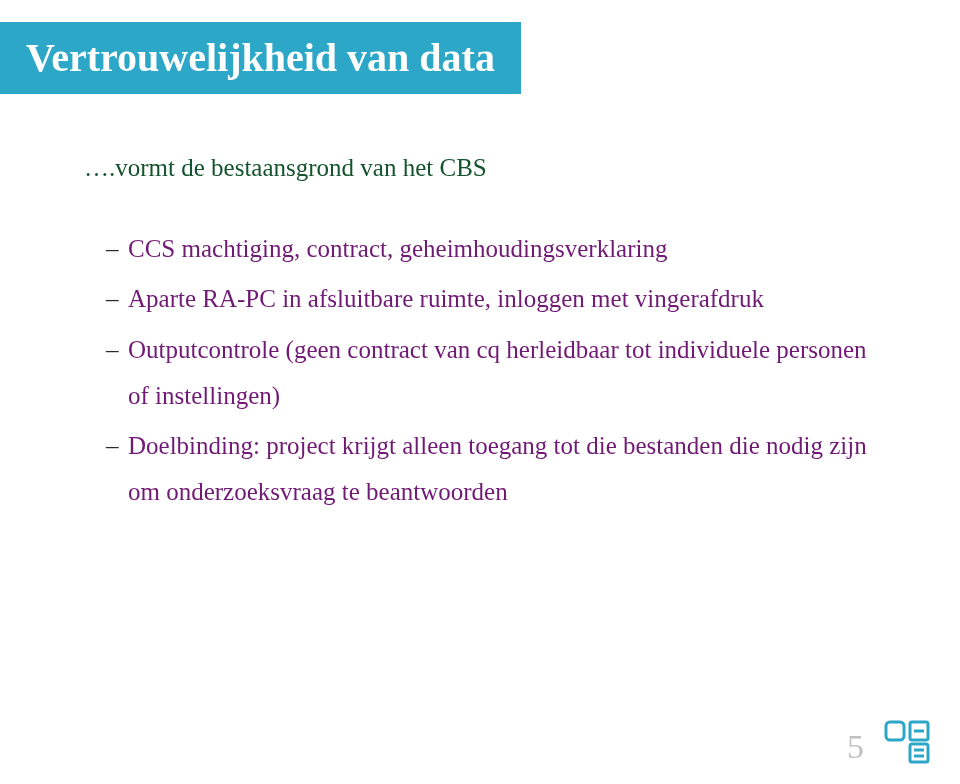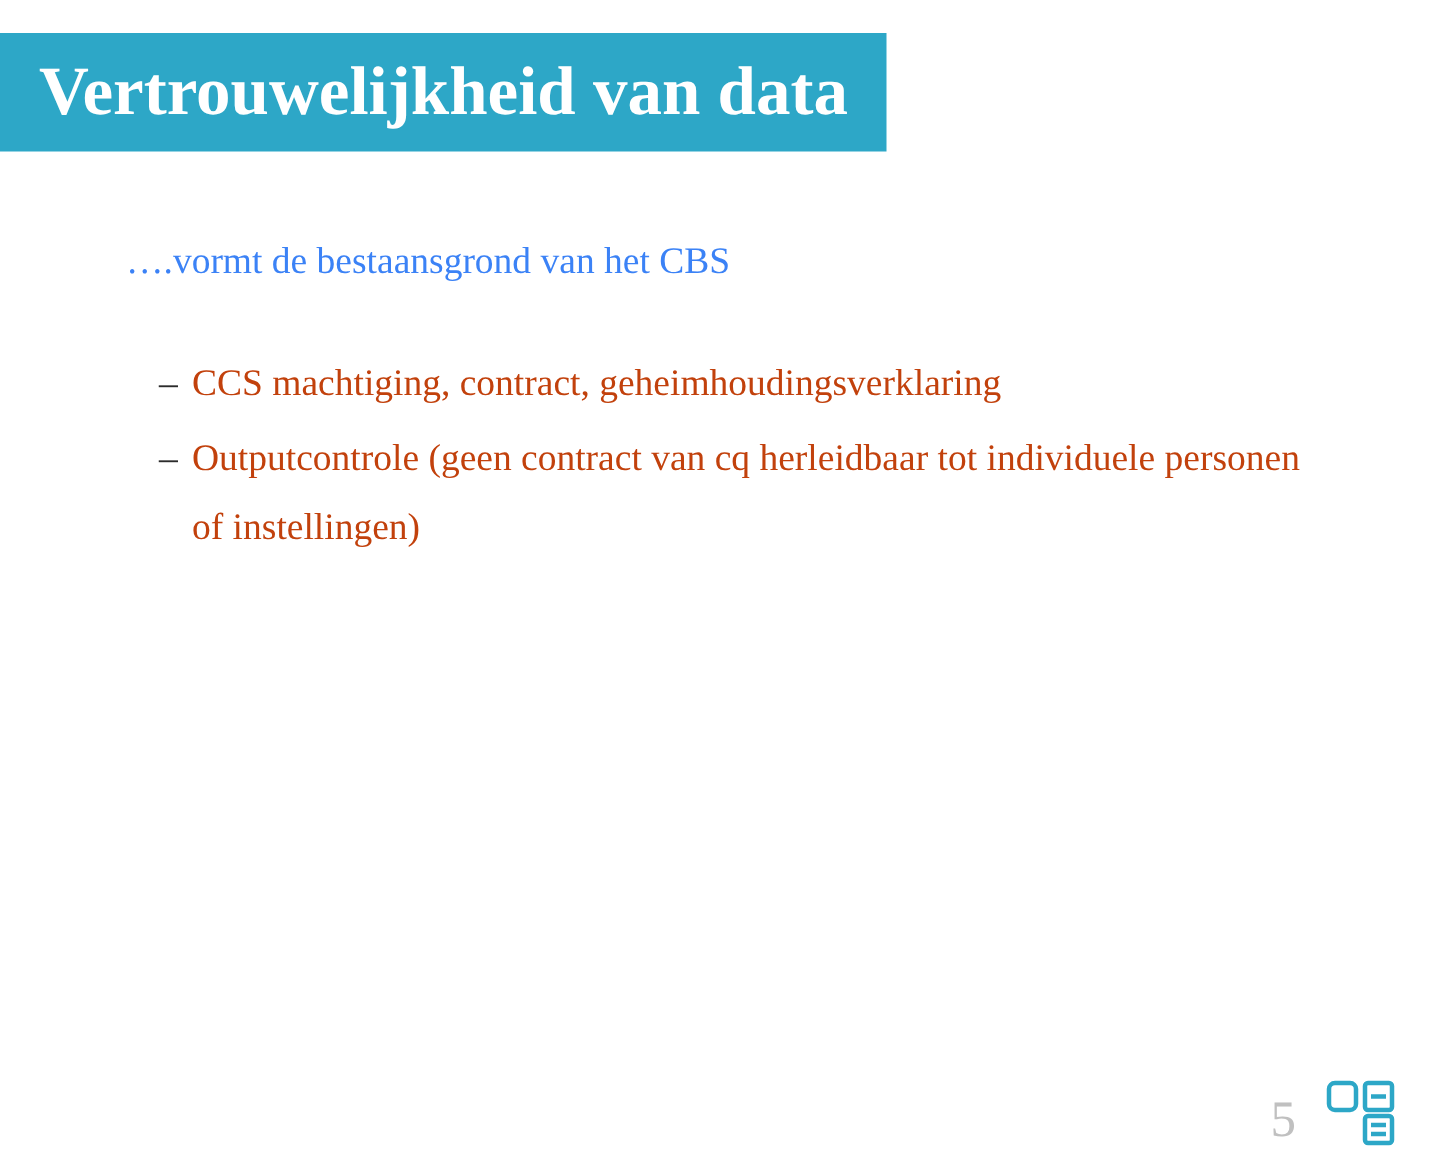--- a/index.html
+++ b/index.html
@@ -13,44 +13,44 @@
     background: #2da7c7;
     color: #ffffff;
     padding: 14px 26px 14px 26px;
     display: inline-block;
     margin-top: 22px;
     margin-left: 0;
   }
   .title-bar h1 {
     font-family: Georgia, 'Times New Roman', serif;
     font-weight: bold;
-    font-size: 46px;
+    font-size: 40px;
     line-height: 1.1;
   }
   .content {
     padding: 60px 80px 0 84px;
     color: #2b2b2b;
   }
   .intro {
     font-size: 25px;
     font-family: Georgia, serif;
     margin-bottom: 44px;
-    color: #3b82f6;
+    color: #14532d;
   }
   ul.bullets {
     list-style: none;
     padding-left: 22px;
   }
   ul.bullets li {
     position: relative;
     font-size: 25px;
     line-height: 1.85;
     padding-left: 22px;
     margin-bottom: 4px;
-    color: #c2410c;
+    color: #701a75;
     font-family: Georgia, serif;
   }
   ul.bullets li::before {
     content: "–";
     position: absolute;
     left: 0;
     top: 0;
     color: #2b2b2b;
     font-size: 25px;
   }
@@ -77,21 +77,23 @@
 
 
 <div class="title-bar">
   <h1>Vertrouwelijkheid van data</h1>
 </div>
 
 <div class="content">
   <p class="intro">….vormt de bestaansgrond van het CBS</p>
   <ul class="bullets">
     <li>CCS machtiging, contract, geheimhoudingsverklaring</li>
+    <li>Aparte RA-PC in afsluitbare ruimte, inloggen met vingerafdruk</li>
     <li>Outputcontrole (geen contract van cq herleidbaar tot individuele personen of instellingen)</li>
+    <li>Doelbinding: project krijgt alleen toegang tot die bestanden die nodig zijn om onderzoeksvraag te beantwoorden</li>
   </ul>
 </div>
 
 <div class="page-number">5</div>
 
 <div class="logo">
   <svg width="48" height="44" viewBox="0 0 48 44">
 
     <rect x="2" y="2" width="18" height="18" rx="4" fill="none" stroke="#2da7c7" stroke-width="3"></rect>
 

